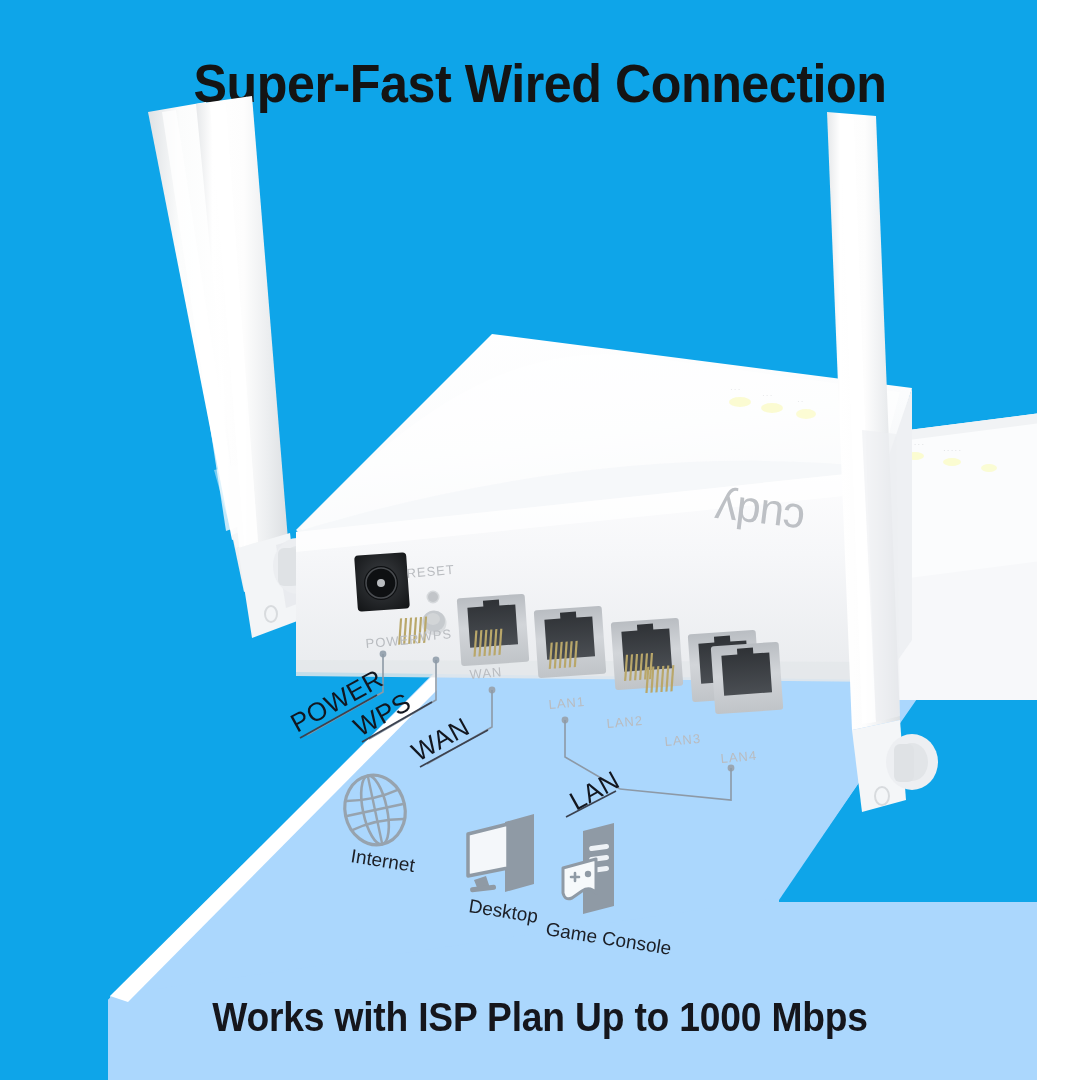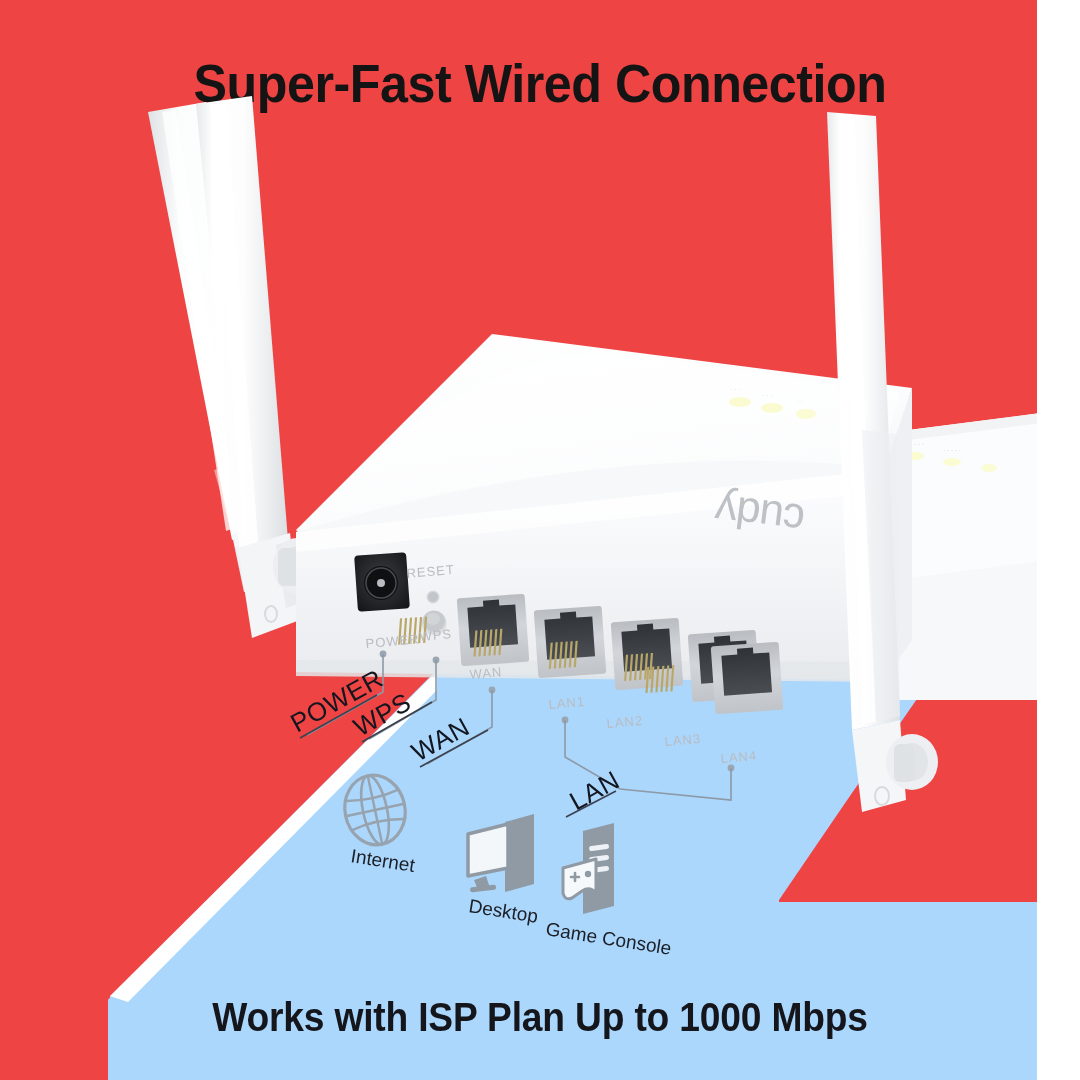--- a/index.html
+++ b/index.html
@@ -2,21 +2,21 @@
 <html><head>
 <meta charset="utf-8">
 <style>
   html,body{margin:0;padding:0;}
   body{
     width:1080px;height:1080px;
     background:#ffffff;
     font-family:"Liberation Sans", sans-serif;
     overflow:hidden;
   }
-  #stage{position:relative;width:1037px;height:1080px;overflow:hidden;background:#ef4444;}
+  #stage{position:relative;width:1037px;height:1080px;overflow:hidden;background:#0ea5e9;}
 
   
   #headline{
     position:absolute;left:0;top:52px;width:1080px;
     text-align:center;
     font-family:"Liberation Sans", sans-serif;
     font-weight:bold;
     font-size:54px;
     letter-spacing:-0.5px;
     color:#141414;

